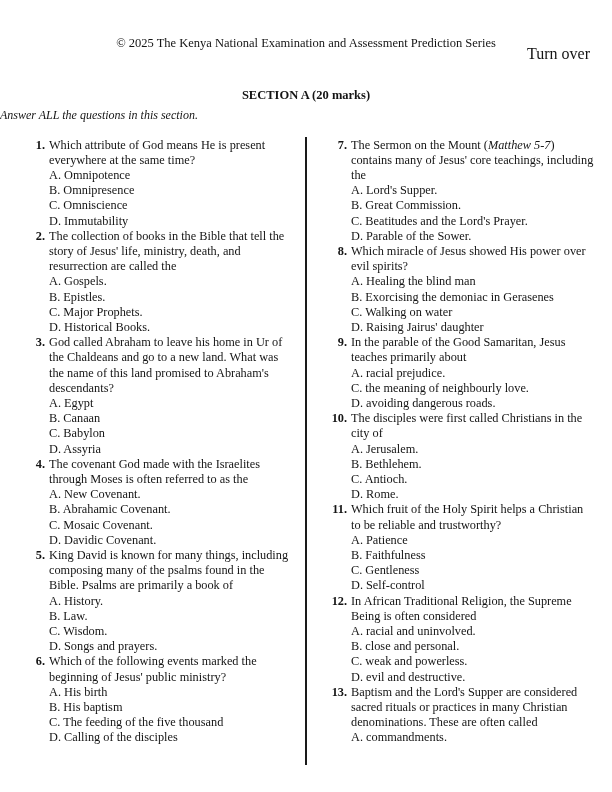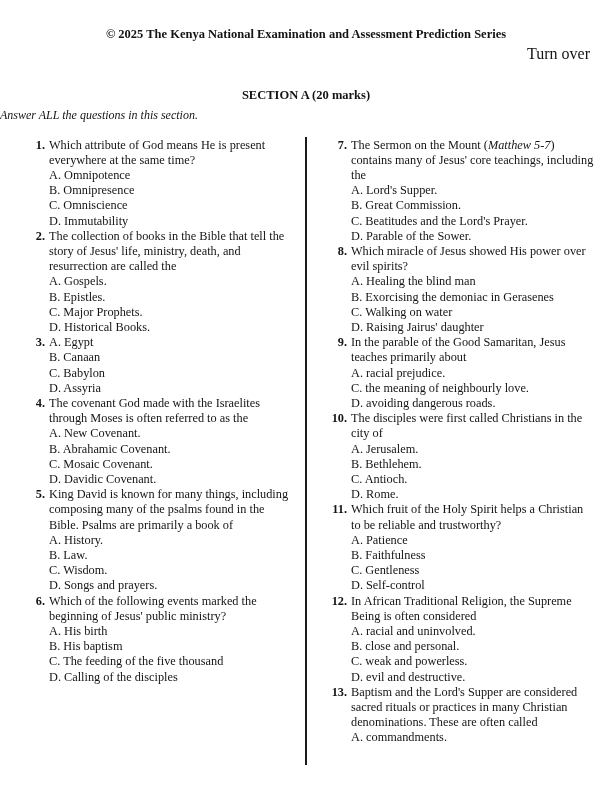--- a/index.html
+++ b/index.html
@@ -6,22 +6,22 @@
   .page {
     position:relative;
     width:612px; height:792px;
     margin:0 auto;
     background:#ffffff;
     font-family:"Liberation Serif", serif;
     color:#141414;
     overflow:hidden;
   }
   .copyright {
-    position:absolute; top:27px; left:0; right:0;
-    text-align:center; font-weight:bold; font-size:12.5px;
+    position:absolute; top:36px; left:0; right:0;
+    text-align:center; font-weight:normal; font-size:12.5px;
   }
   .turn-over {
     position:absolute; top:45px; right:22px;
     font-size:16px;
   }
   .section-title {
     position:absolute; top:79px; left:0; right:0;
     text-align:center; font-weight:bold; font-size:12.5px;margin-top:9px;
   }
   .instruction {
@@ -67,20 +67,21 @@
           <div><span>The collection of books in the Bible that tell the story of Jesus' life, ministry, death, and resurrection are called the</span></div>
           <div>A. Gospels.</div>
           <div>B. Epistles.</div>
           <div>C. Major Prophets.</div>
           <div>D. Historical Books.</div>
         </div>
       </div>
       <div class="q">
         <span class="q-num">3.</span>
         <div class="q-body">
+          <div><span>God called Abraham to leave his home in Ur of the Chaldeans and go to a new land. What was the name of this land promised to Abraham's descendants?</span></div>
           <div>A. Egypt</div>
           <div>B. Canaan</div>
           <div>C. Babylon</div>
           <div>D. Assyria</div>
         </div>
       </div>
       <div class="q">
         <span class="q-num">4.</span>
         <div class="q-body">
           <div><span>The covenant God made with the Israelites through Moses is often referred to as the</span></div>

